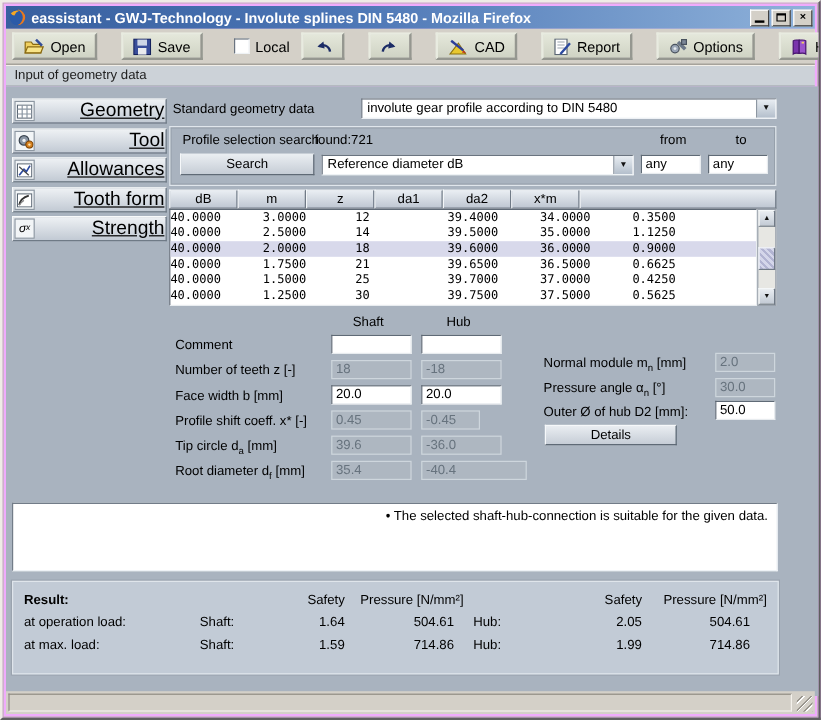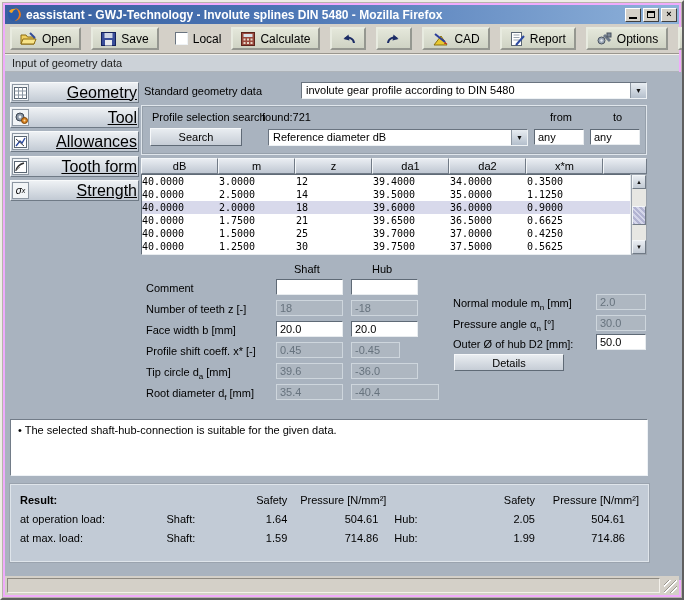--- a/index.html
+++ b/index.html
@@ -23,21 +23,21 @@
     font-size:9px; font-weight:bold; color:#000; line-height:1; }
   .glyph-min { width:8px; height:2px; background:#000; margin-top:7px; }
   .glyph-max { width:8px; height:7px; border:1px solid #000; border-top:2px solid #000; }
 
   
   .toolbar { position:absolute; left:3px; top:22px; right:3px; height:30px;
     background:#d4d0c8; display:flex; align-items:center; padding:0 5px;
     border-bottom:1px solid #9a968e; box-shadow:0 1px 0 #f2efe9; }
   .tbtn { height:23px; background:linear-gradient(#e4e7da,#cfd3c4);
     border:2px outset #e8ebe0; display:flex; align-items:center; gap:5px;
-    padding:0 8px; font-size:12px; margin-right:10px; white-space:nowrap; }
+    padding:0 8px; font-size:12px; margin-right:20px; white-space:nowrap; }
   .tbtn svg { display:block; }
   .chkwrap { display:flex; align-items:center; gap:5px; margin:0 10px 0 6px; font-size:12px; }
   .checkbox { width:13px; height:13px; background:#fff;
     border:1px solid; border-color:#6a7480 #eef2f5 #eef2f5 #6a7480; }
 
   
   .infobar { position:absolute; left:3px; top:53px; right:3px; height:17px;
     background:#ccd2d8; display:flex; align-items:center; padding:0 7px;
     color:#222; border-bottom:1px solid #aeb4ba; }
 
@@ -71,21 +71,21 @@
     border:1px solid; border-color:#5f6a76 #e8ecef #e8ecef #5f6a76; color:#000; }
   .fld.dis { background:#aeb7c1; border-color:#ced6dd; color:#67737e; }
 
   .pushbtn { position:absolute; background:linear-gradient(#e9edf1,#c6cdd6);
     border:1px solid; border-color:#f6f8fa #5f6a76 #5f6a76 #f6f8fa;
     display:flex; align-items:center; justify-content:center; font-size:11px; }
 
   
   .gtable { position:absolute; left:136px; top:86px; width:506px; height:97px; }
   .thead { display:flex; height:16px; }
-  .thcell { width:77px; background:linear-gradient(#e9edf2,#bfc7d2);
+  .thcell { width:57px; background:linear-gradient(#e9edf2,#bfc7d2);
     border:1px solid; border-color:#f4f7f9 #707a86 #707a86 #f4f7f9;
     text-align:center; font-size:11px; line-height:14px; margin-right:0px; }
   .thstub { flex:1; background:linear-gradient(#e9edf2,#bfc7d2);
     border:1px solid; border-color:#f4f7f9 #707a86 #707a86 #f4f7f9; }
   .tbody { position:absolute; left:0; top:16px; right:16px; bottom:0; background:#fff;
     border:1px solid; border-color:#5f6a76 #e8ecef #e8ecef #5f6a76; overflow:hidden; }
   .trow { display:flex; height:13px; font-family:"DejaVu Sans Mono",monospace;
     font-size:10px; line-height:13px; }
   .trow.selected { background:#d8d9eb; }
   .tcell { width:77px; padding-right:13px; }
@@ -98,21 +98,21 @@
   .strack { flex:1; position:relative; }
   .sthumb { position:absolute; left:0; right:0; top:17px; height:19px;
     background:#c8cae2;
     background-image:repeating-linear-gradient(45deg,#b2b4d2 0 2px,#d4d6ea 2px 4px);
     border:1px solid; border-color:#f4f7f9 #707a86 #707a86 #f4f7f9; }
 
   sub { font-size:8px; }
 
   
   .msgbox { position:absolute; left:5px; top:347px; width:638px; height:57px; background:#fff;
-    border:1px solid; border-color:#727c88 #eef2f6 #eef2f6 #727c88; padding:4px 7px; }
+    border:1px solid; border-color:#727c88 #eef2f6 #eef2f6 #727c88; padding:4px 7px;text-align:right; }
 
   .result { position:absolute; left:5px; top:412px; width:639px; height:78px;
     background:#c2cbd6; border:1px solid #dfe5eb; box-shadow:0 0 0 1px #9aa3ae; padding:5px 9px; }
   .rrow { display:flex; height:19px; align-items:center; }
   .rc { white-space:nowrap; }
   .rc1 { width:148px; } .rc2 { width:72px; }
   .rc3 { width:50px; text-align:right; } .rc4 { width:100px; text-align:right; padding-right:8px; }
   .rc5 { width:60px; padding-left:8px; } .rc6 { width:90px; text-align:right; }
   .rc7 { width:105px; text-align:right; }
 
@@ -160,35 +160,20 @@
       <svg width="15" height="14">
         <rect x="0.5" y="0.5" width="14" height="13" fill="#3a4e9a" stroke="#15225c"></rect>
         <rect x="3.5" y="1" width="8" height="5" fill="#cfd6e6"></rect>
         <rect x="4" y="8" width="7" height="5.5" fill="#e9ebee"></rect>
       </svg>
       <span>Save</span>
     </div>
     <div class="chkwrap">
       <span class="checkbox"></span>
       <span>Local</span>
-    </div>
-    <div class="tbtn" style="width:96px">
-      <svg width="14" height="14">
-        <rect x="0.5" y="0.5" width="13" height="13" fill="#9a4a3e" stroke="#5c241c"></rect>
-        <rect x="2.5" y="2" width="9" height="3" fill="#d8e2e8"></rect>
-        <g fill="#e7d8c8">
-          <rect x="2.5" y="6.5" width="2" height="2"></rect>
-            <rect x="6" y="6.5" width="2" height="2"></rect>
-            <rect x="9.5" y="6.5" width="2" height="2"></rect>
-          <rect x="2.5" y="10" width="2" height="2"></rect>
-            <rect x="6" y="10" width="2" height="2"></rect>
-            <rect x="9.5" y="10" width="2" height="2"></rect>
-        </g>
-      </svg>
-      <span>Calculate</span>
     </div>
     <div class="tbtn" style="width:37px;justify-content:center">
       <svg width="16" height="13">
         <path d="M14 11 C13.5 6 8 4.5 5 6.5" fill="none" stroke="#1c2c66" stroke-width="2"></path>
         <path d="M8.5 2.5 L3.5 7 L9.5 8.5 Z" fill="#1c2c66"></path>
       </svg>
     </div>
     <div class="tbtn" style="width:37px;justify-content:center">
       <svg width="16" height="13">
         <path d="M2 11 C2.5 6 8 4.5 11 6.5" fill="none" stroke="#1c2c66" stroke-width="2"></path>
@@ -290,21 +275,21 @@
     <div class="combo" style="left:296px;top:10px;width:346px">
       <span class="ctext">involute gear profile according to DIN 5480</span>
       <span class="cbtn">▼</span>
     </div>
 
     <div class="gbox" style="left:136px;top:33px;width:506px;height:50px">
       <span class="lbl" style="left:10px;top:5px">Profile selection search</span>
       <span class="lbl" style="left:120px;top:5px">found:721</span>
       <span class="lbl" style="left:408px;top:5px">from</span>
       <span class="lbl" style="left:471px;top:5px">to</span>
-      <div class="pushbtn" style="left:8px;top:22px;width:92px;height:18px">
+      <div class="pushbtn" style="left:8px;top:22px;width:112px;height:18px">
         <span>Search</span>
       </div>
       <div class="combo" style="left:126px;top:23px;width:260px">
         <span class="ctext">Reference diameter dB</span>
         <span class="cbtn">▼</span>
       </div>
       <input class="fld" style="left: 392px; top: 23px; width: 50px;" value="any">
       <input class="fld" style="left: 448px; top: 23px; width: 50px;" value="any">
     </div>
 

